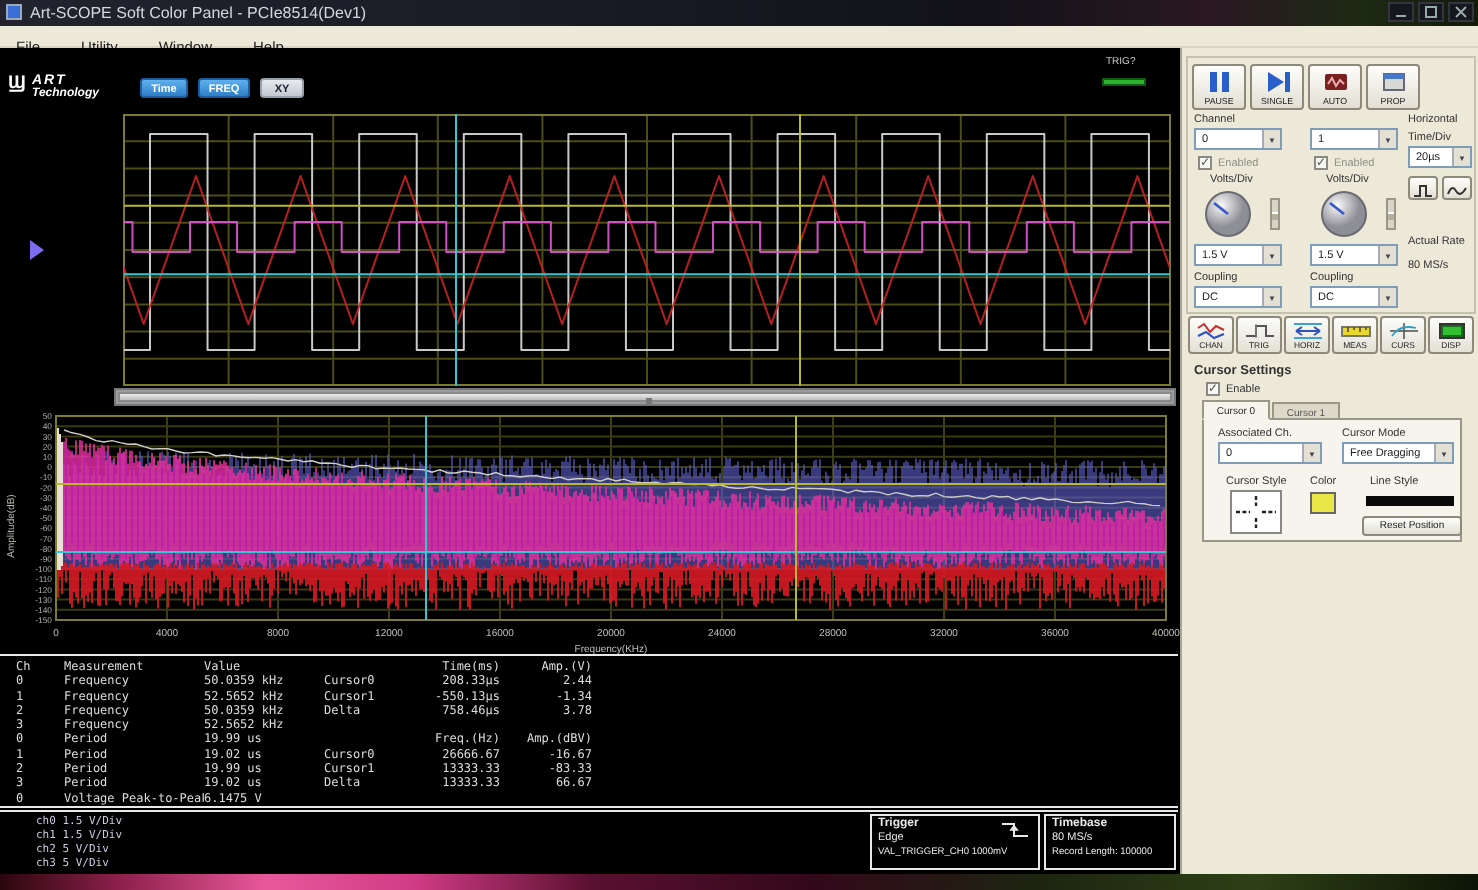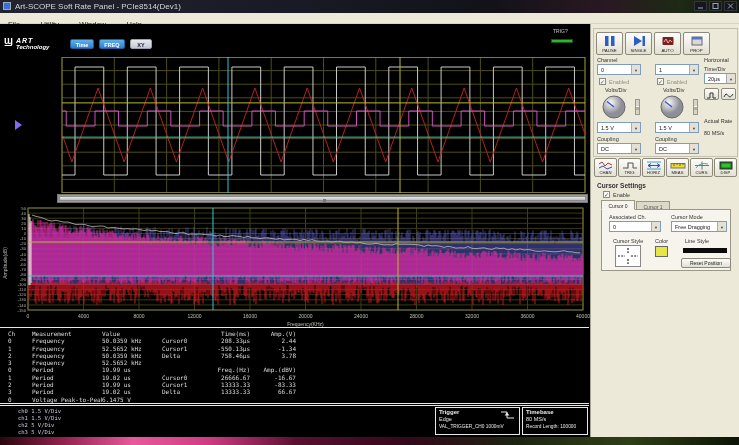--- a/index.html
+++ b/index.html
@@ -92,21 +92,21 @@
 .line-style { position:absolute; width:44px; height:5px; background:#0a0a0a; }
 .reset-btn { position:absolute; width:50px; height:10px; background:linear-gradient(#fdfdfb,#e2dfd2); border:1px solid #8d8a7c; border-radius:2px; font-size:5px; text-align:center; line-height:9px; color:#222; }
 </style>
 </head>
 <body>
 
 <div class="screen">
 
   <div class="titlebar">
     <div class="app-icon"></div>
-    <span class="title-text">Art-SCOPE Soft Rate Panel - PCIe8514(Dev1)</span>
+    <span class="title-text">Art-SCOPE Soft Color Panel - PCIe8514(Dev1)</span>
     <div class="winbtns">
       <div class="winbtn">
           <svg width="9" height="8">
             <line x1="2" y1="6" x2="7" y2="6" stroke="#9aa" stroke-width="1"></line>
           </svg>
         </div>
       <div class="winbtn">
           <svg width="9" height="8">
             <rect x="2" y="1.5" width="5" height="5" fill="none" stroke="#9aa" stroke-width="1"></rect>
           </svg>

